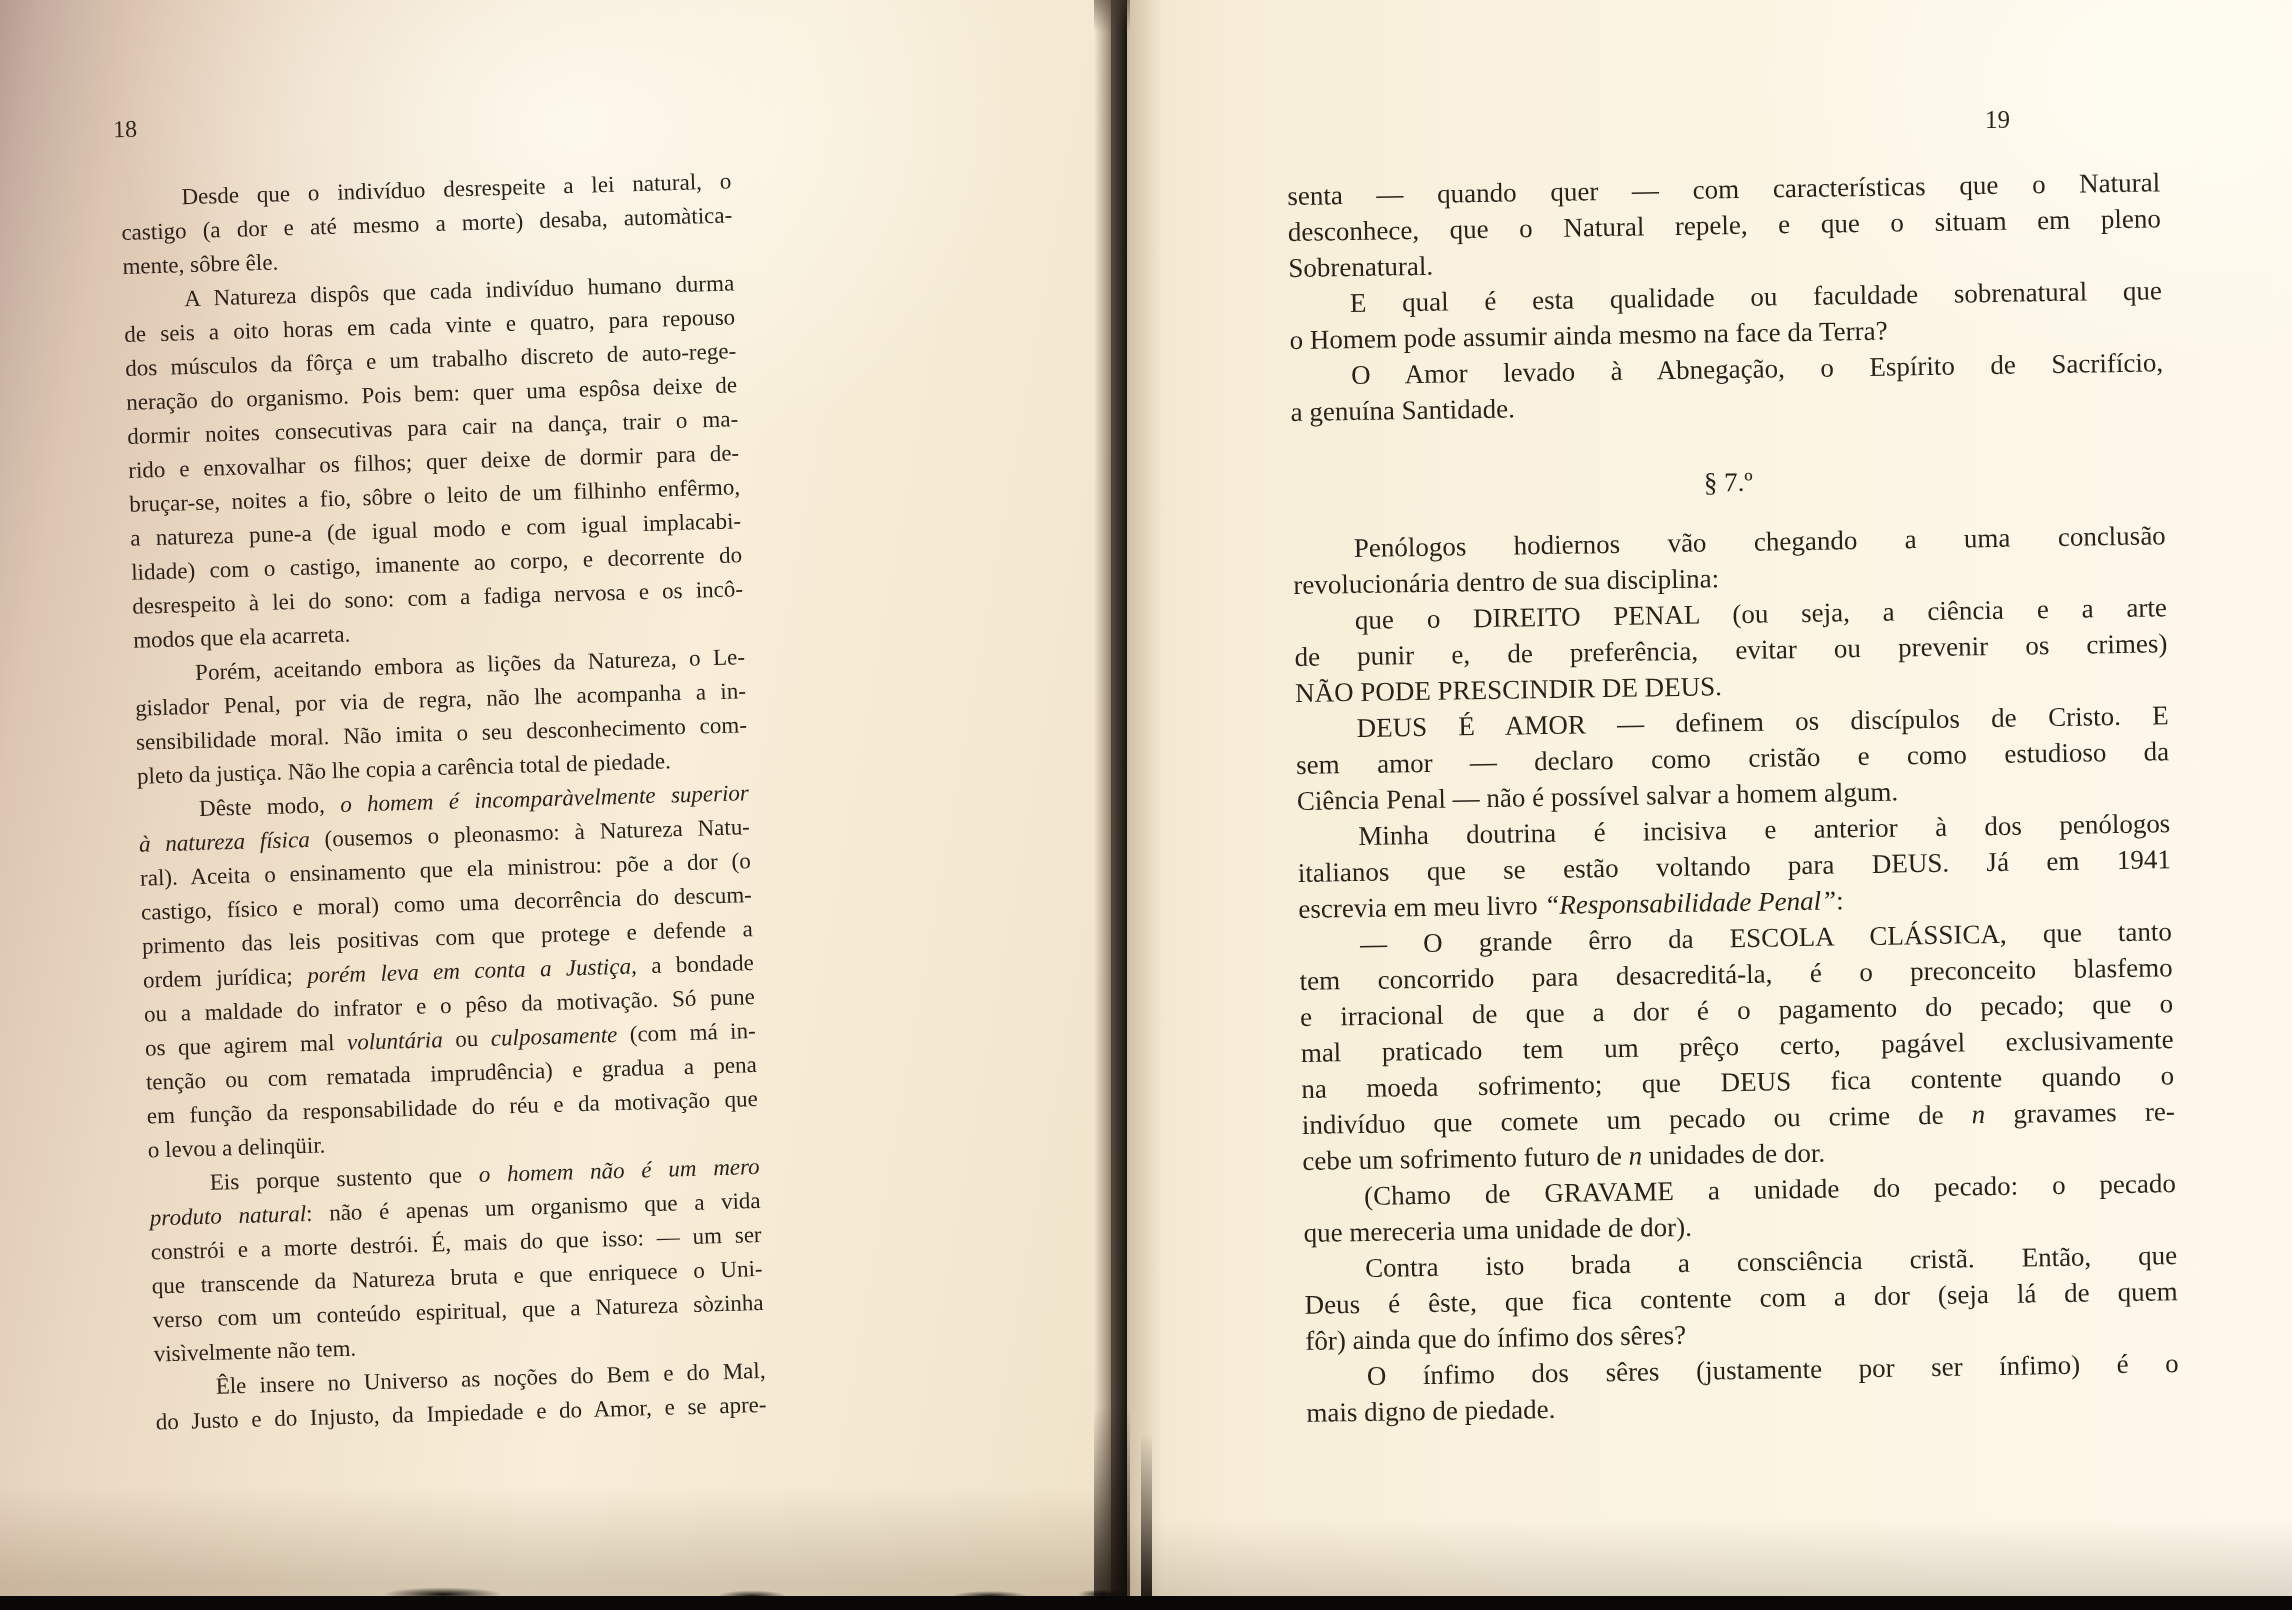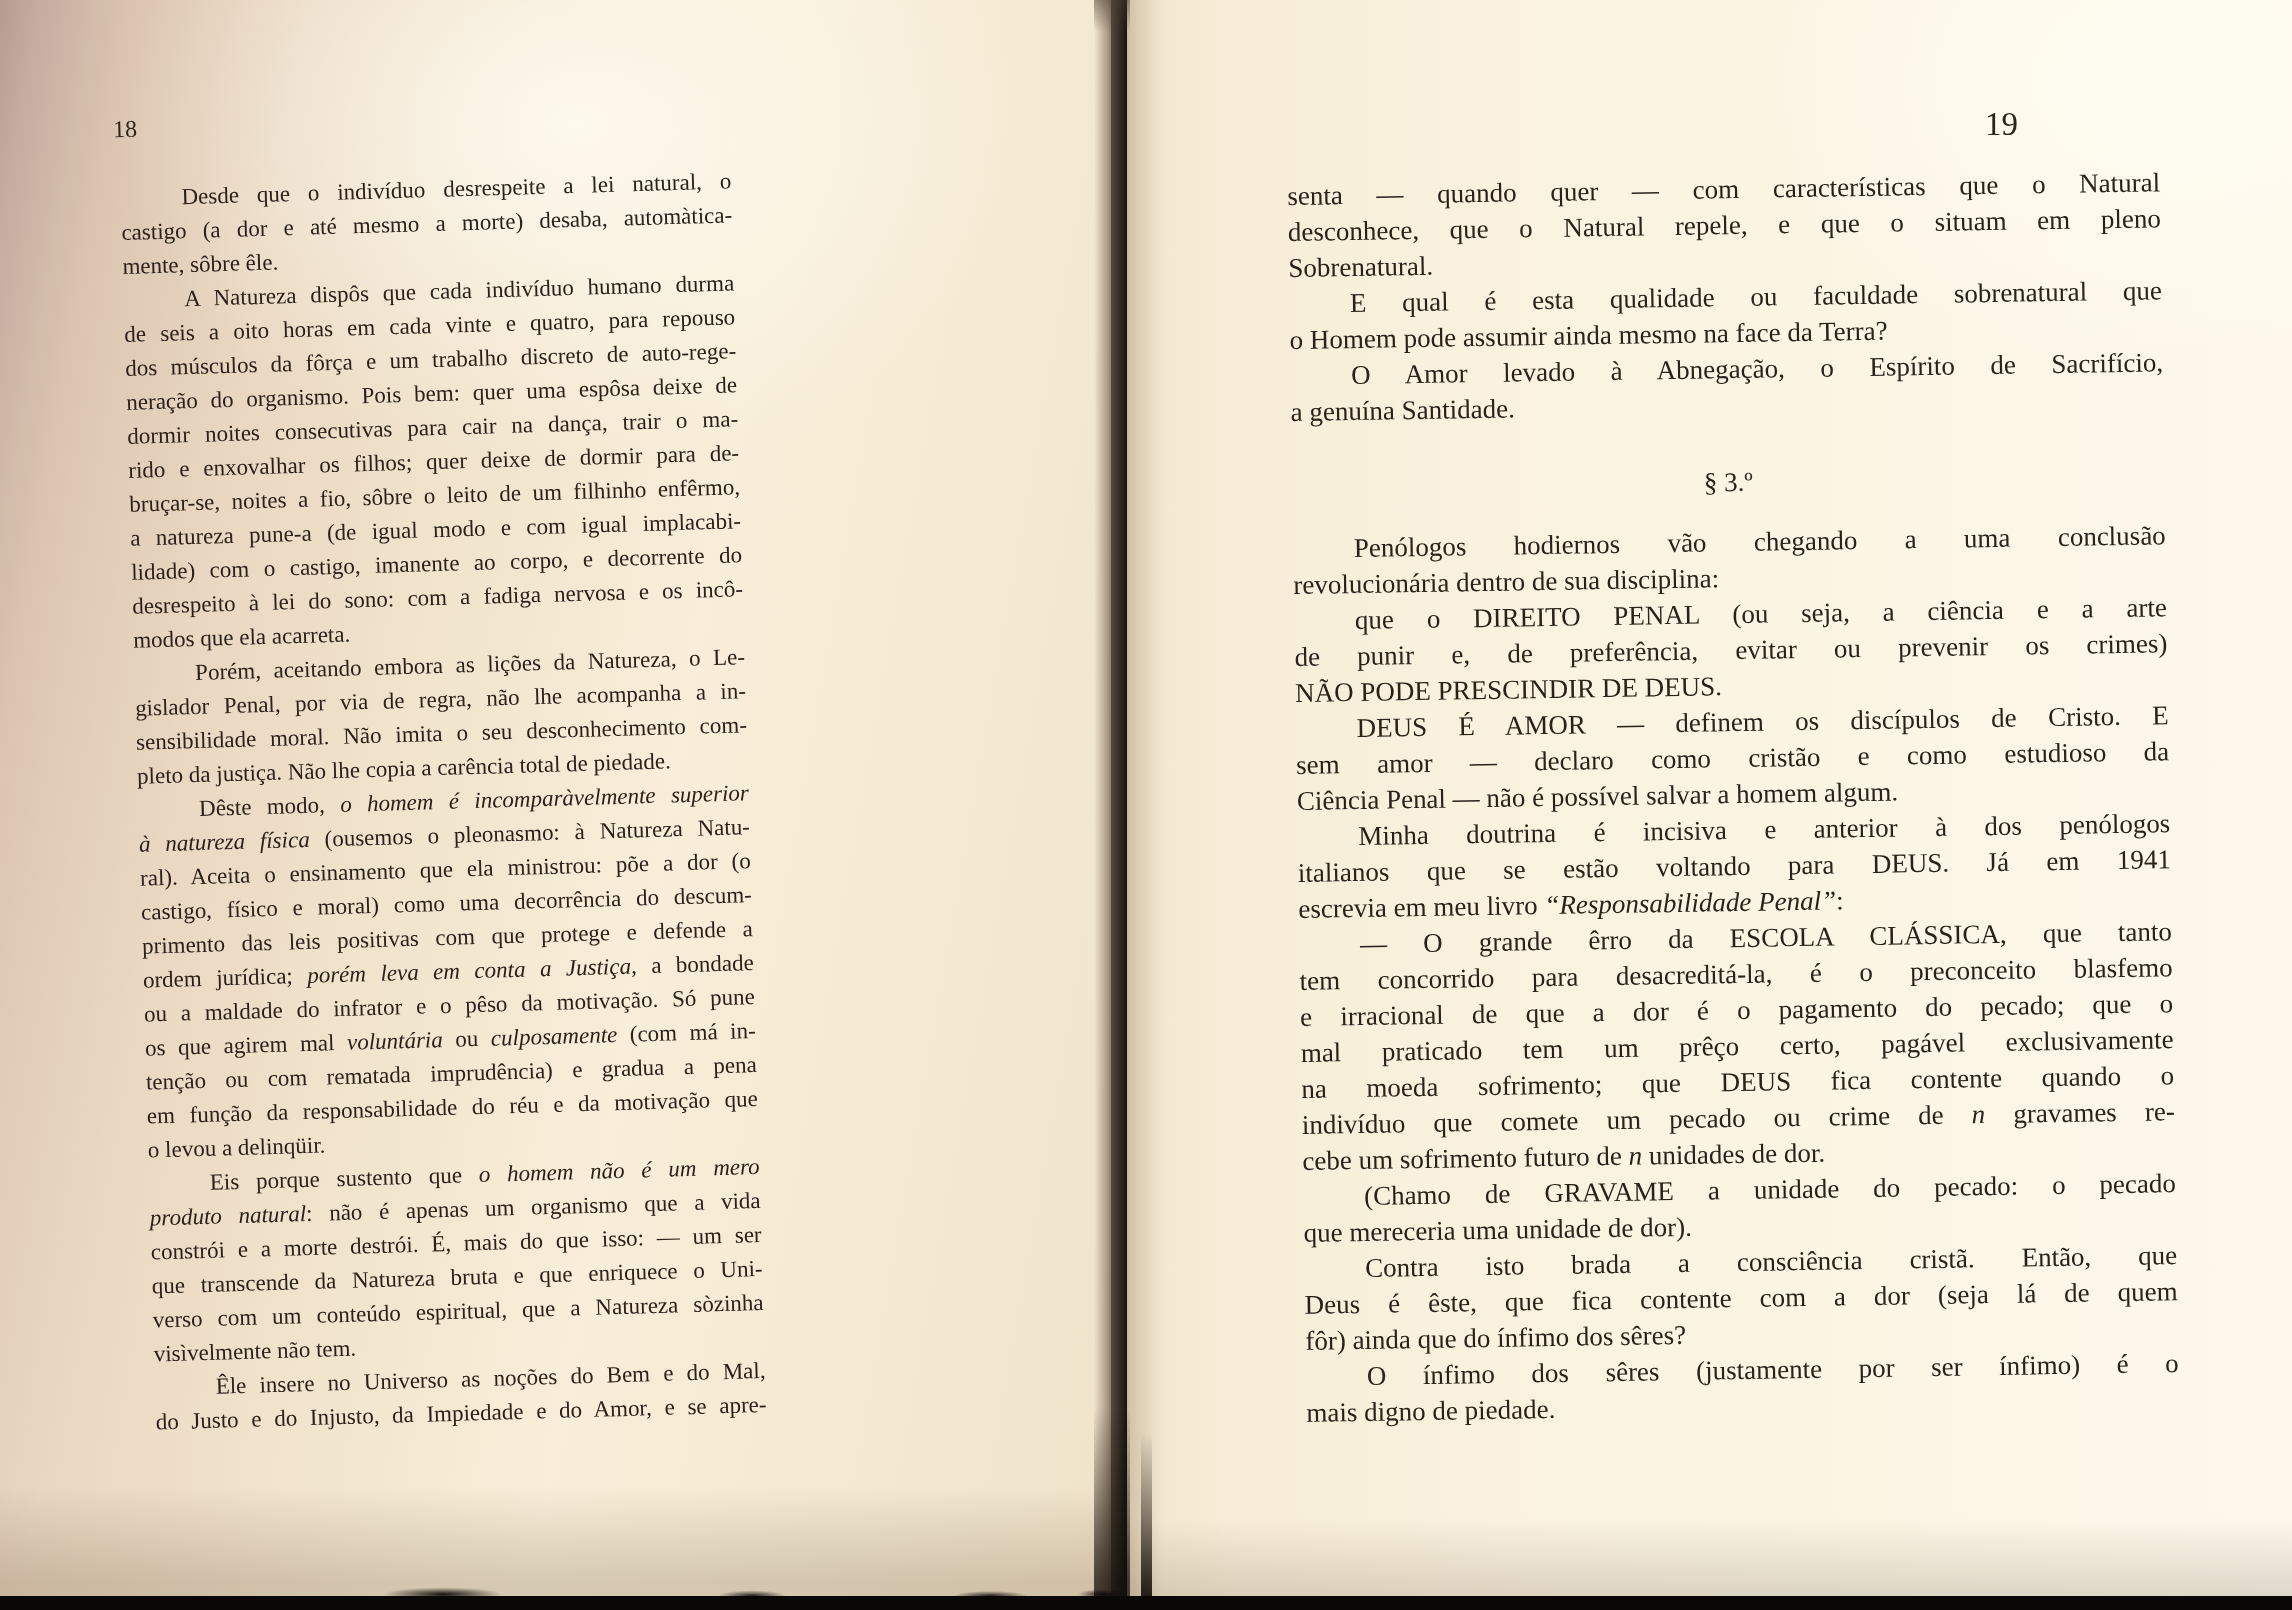--- a/index.html
+++ b/index.html
@@ -39,21 +39,21 @@
     background:
       radial-gradient(ellipse 85px 9.9px at 443px 14.3px, rgba(12,9,6,.95), rgba(12,9,6,0) 70%),
       radial-gradient(ellipse 49px 8px at 752px 16px, rgba(12,9,6,.9), rgba(12,9,6,0) 70%),
       radial-gradient(ellipse 54px 7.2px at 990px 16px, rgba(12,9,6,.9), rgba(12,9,6,0) 70%),
       radial-gradient(ellipse 36px 7.2px at 1103px 14.3px, rgba(12,9,6,.95), rgba(12,9,6,0) 70%);
   }
   .bottom-bar{position:absolute;left:0;bottom:0;width:2293px;height:14.3px;background:#090806;}
 
   .page-number{position:absolute;color:#2e241c;}
   .pn-left{left:113px;top:116px;font-size:24px;transform:rotate(-1.5deg);}
-  .pn-right{left:1985px;top:106px;font-size:33px;}
+  .pn-right{left:1985px;top:106px;font-size:25px;}
 
   .page-text{position:absolute;color:#2b211a;}
   .text-left{
     left:120px;top:182px;width:611px;
     --lh:34px;font-size:23px;line-height:34px;
     transform:rotate(-1.65deg);transform-origin:0 0;
   }
   .text-right{
     left:1287px;top:178px;width:873px;
     --lh:36px;font-size:27px;line-height:36px;
@@ -120,21 +120,21 @@
   </div>
 <div class="page-text text-right">
     <div class="line"><span>senta — quando quer — com características que o Natural</span></div>
     <div class="line"><span>desconhece, que o Natural repele, e que o situam em pleno</span></div>
     <div class="line end"><span>Sobrenatural.</span></div>
     <div class="line ind"><span>E qual é esta qualidade ou faculdade sobrenatural que</span></div>
     <div class="line end"><span>o Homem pode assumir ainda mesmo na face da Terra?</span></div>
     <div class="line ind"><span>O Amor levado à Abnegação, o Espírito de Sacrifício,</span></div>
     <div class="line end"><span>a genuína Santidade.</span></div>
     <div class="gap" style="height: calc(1.15 * var(--lh));"></div>
-    <div class="line end ctr"><span>§ 3.º</span></div>
+    <div class="line end ctr"><span>§ 7.º</span></div>
     <div class="gap" style="height: calc(0.65 * var(--lh));"></div>
     <div class="line ind"><span>Penólogos hodiernos vão chegando a uma conclusão</span></div>
     <div class="line end"><span>revolucionária dentro de sua disciplina:</span></div>
     <div class="line ind"><span>que o DIREITO PENAL (ou seja, a ciência e a arte</span></div>
     <div class="line"><span>de punir e, de preferência, evitar ou prevenir os crimes)</span></div>
     <div class="line end"><span>NÃO PODE PRESCINDIR DE DEUS.</span></div>
     <div class="line ind"><span>DEUS É AMOR — definem os discípulos de Cristo. E</span></div>
     <div class="line"><span>sem amor — declaro como cristão e como estudioso da</span></div>
     <div class="line end"><span>Ciência Penal — não é possível salvar a homem algum.</span></div>
     <div class="line ind"><span>Minha doutrina é incisiva e anterior à dos penólogos</span></div>

